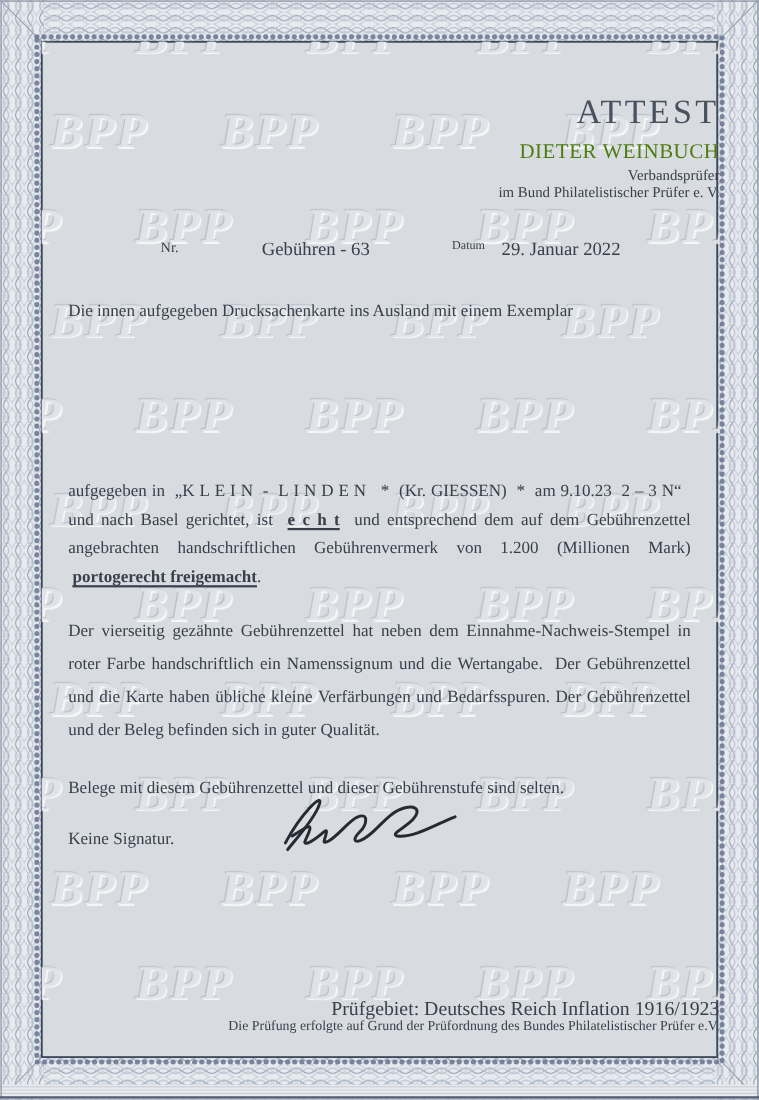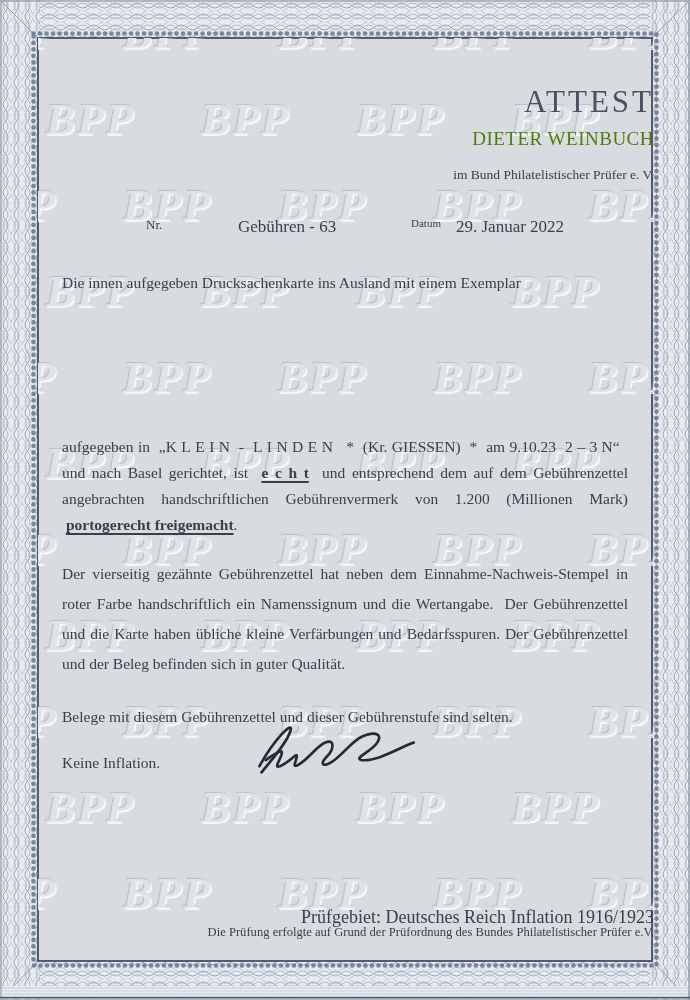--- a/index.html
+++ b/index.html
@@ -94,41 +94,42 @@
         <div class="wm-row" style="top: 572px; left: 8px;"><span>BPP</span><span>BPP</span><span>BPP</span><span>BPP</span></div>
         <div class="wm-row" style="top: 658px; left: -70px;"><span>BPP</span><span>BPP</span><span>BPP</span><span>BPP</span><span>BPP</span></div>
         <div class="wm-row" style="top: 744px; left: 8px;"><span>BPP</span><span>BPP</span><span>BPP</span><span>BPP</span></div>
         <div class="wm-row" style="top: 830px; left: -70px;"><span>BPP</span><span>BPP</span><span>BPP</span><span>BPP</span><span>BPP</span></div>
         <div class="wm-row" style="top: 916px; left: 8px;"><span>BPP</span><span>BPP</span><span>BPP</span><span>BPP</span></div>
       </div>
 
     <div class="content">
       <h1 class="ctr title">ATTEST</h1>
       <h2 class="ctr ename">DIETER WEINBUCH</h2>
+      <div class="ctr erole">Verbandsprüfer</div>
       <div class="ctr eassoc">im Bund Philatelistischer Prüfer e. V.</div>
 
       <div class="meta">
         <span class="m-nrl">Nr.</span>
         <span class="m-nrv">Gebühren  - 63</span>
         <span class="m-dtl">Datum</span>
         <span class="m-dtv">29. Januar 2022</span>
       </div>
 
       <p class="intro">Die innen aufgegeben Drucksachenkarte ins Ausland mit einem Exemplar</p>
 
       <div class="ctr subject">
       </div>
 
       <p class="para p1"><span>aufgegeben in &nbsp;„K&nbsp;L&nbsp;E&nbsp;I&nbsp;N&nbsp; - &nbsp;L&nbsp;I&nbsp;N&nbsp;D&nbsp;E&nbsp;N&nbsp; &nbsp;*&nbsp; (Kr.&nbsp;GIESSEN) &nbsp;*&nbsp; am 9.10.23&nbsp; 2 – 3&nbsp;N“ &nbsp; und nach Basel gerichtet, ist &nbsp;</span><span class="bu">e&nbsp;c&nbsp;h&nbsp;t</span><span> &nbsp;und entsprechend dem auf dem Gebührenzettel angebrachten handschriftlichen Gebührenvermerk von 1.200 (Millionen Mark) &nbsp;</span><span class="bu">portogerecht freigemacht</span><span>.</span></p>
 
       <p class="para p2">Der vierseitig gezähnte Gebührenzettel hat neben dem Einnahme-Nachweis-Stempel in roter Farbe handschriftlich ein Namenssignum und die Wertangabe. &nbsp;Der Gebührenzettel und die Karte haben übliche kleine Verfärbungen und Bedarfsspuren. Der Gebührenzettel und der Beleg befinden sich in guter Qualität.</p>
 
       <p class="para p3">Belege mit diesem Gebührenzettel und dieser Gebührenstufe sind selten.</p>
 
-      <div class="ksig">Keine Inflation.</div>
+      <div class="ksig">Keine Signatur.</div>
 
       <svg class="sig" viewBox="0 0 175 85" xmlns="http://www.w3.org/2000/svg">
         <path d="M16,68 C30,42 50,22 46,34 C42,47 24,66 18,74" fill="none" stroke="#262b33" stroke-width="2.6" stroke-linecap="round"></path>
         <path d="M22,62 C34,54 40,50 37,58 C35,64 30,70 36,68 C46,64 54,52 52,60 C51,65 48,69 53,67 C62,63 72,48 80,45 C90,41 88,52 82,58 C76,64 76,68 82,66 C94,62 104,44 116,39 C130,33 137,38 129,47 C122,55 108,60 115,62 C130,64 152,50 166,45" fill="none" stroke="#262b33" stroke-width="2.6" stroke-linecap="round" stroke-linejoin="round"></path>
       </svg>
 
       <div class="ctr f1">Prüfgebiet: Deutsches Reich Inflation 1916/1923</div>
       <div class="ctr f2">Die Prüfung erfolgte auf Grund der Prüfordnung des Bundes Philatelistischer Prüfer e.V.</div>
     </div>
   </div>

